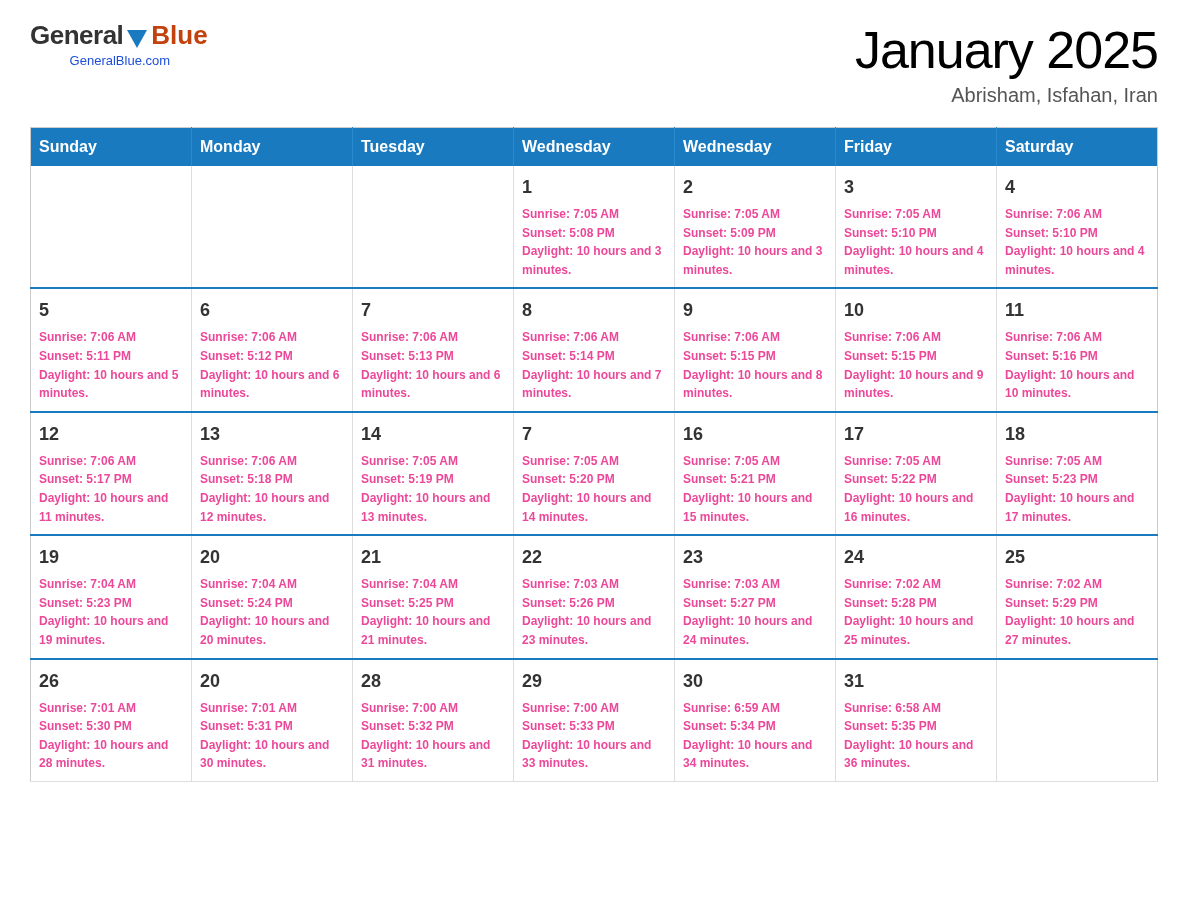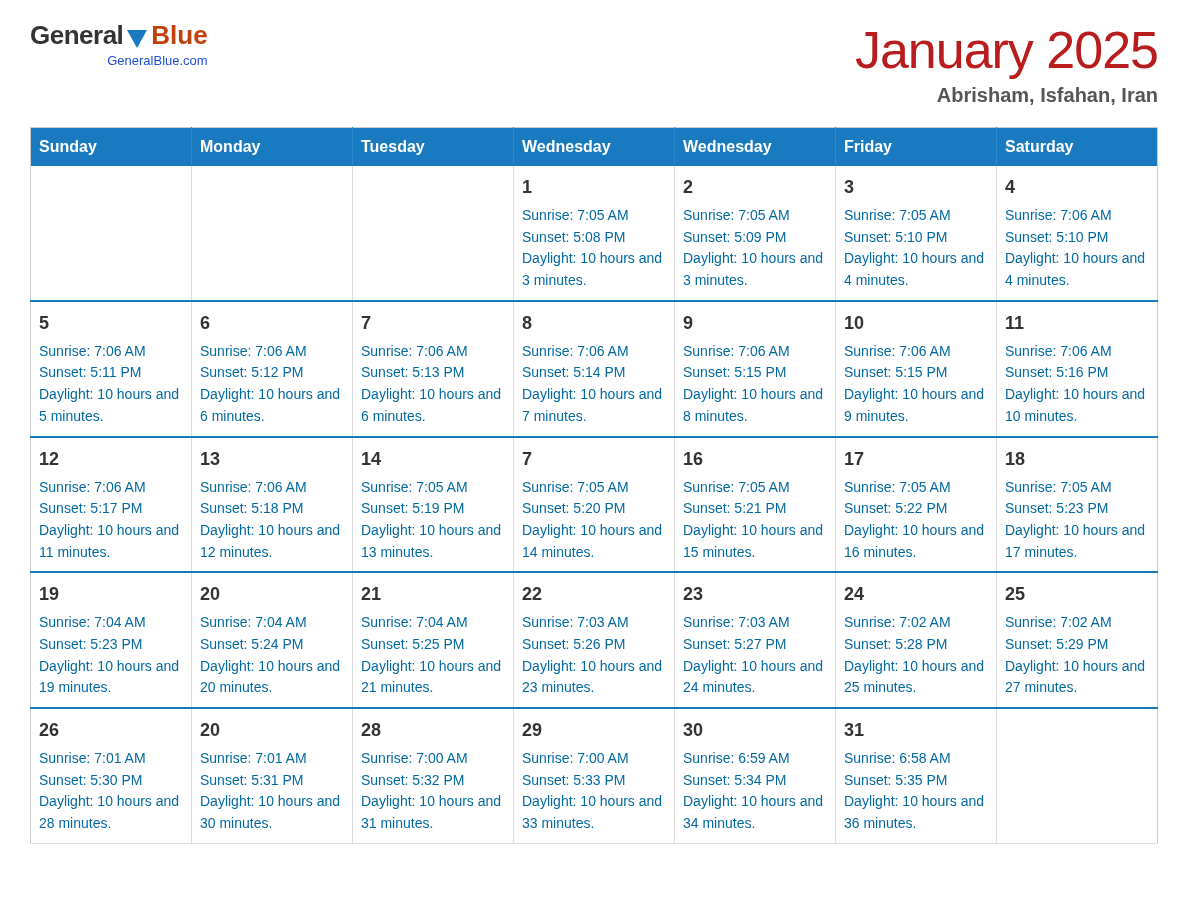--- a/index.html
+++ b/index.html
@@ -13,21 +13,21 @@
     }
     .header {
       display: flex;
       justify-content: space-between;
       align-items: flex-start;
       margin-bottom: 20px;
     }
     .logo {
       display: flex;
       flex-direction: column;
-      align-items: flex-end;
+      align-items: center;
     }
     .logo-top {
       display: flex;
       align-items: center;
     }
     .logo-general {
       font-size: 26px;
       font-weight: bold;
       color: #333;
       letter-spacing: -0.5px;
@@ -52,26 +52,26 @@
       color: #1d4ed8;
       margin-left: 2px;
       margin-top: 2px;
     }
     .title-block {
       text-align: right;
     }
     .title-block h1 {
       font-size: 52px;
       font-weight: 300;
-      color: #b91c1c;
+      color: #000000;
       letter-spacing: -1px;
     }
     .title-block h2 {
       font-size: 20px;
-      font-weight: 700;
+      font-weight: 400;
       color: #555;
       margin-top: 4px;
     }
     .calendar {
       width: 100%;
       border-collapse: collapse;
       border: 1px solid #ccc;
     }
     .calendar thead tr th {
       background-color: #1a7abf;
@@ -103,23 +103,24 @@
       border-bottom: 1px solid #ddd;
     }
     .day-number {
       font-size: 18px;
       font-weight: bold;
       color: #333;
       display: block;
       margin-bottom: 4px;
     }
     .day-info {
-      font-size: 14px;
-      color: #0369a1;
+      font-size: 12px;
+      color: #ec4899;
       line-height: 1.55;
+      font-weight: bold;
     }
     .empty-cell {
       background: #fff;
     }
   </style>
 </head>
 <body>
 
 <div class="header">
   <div class="logo">

